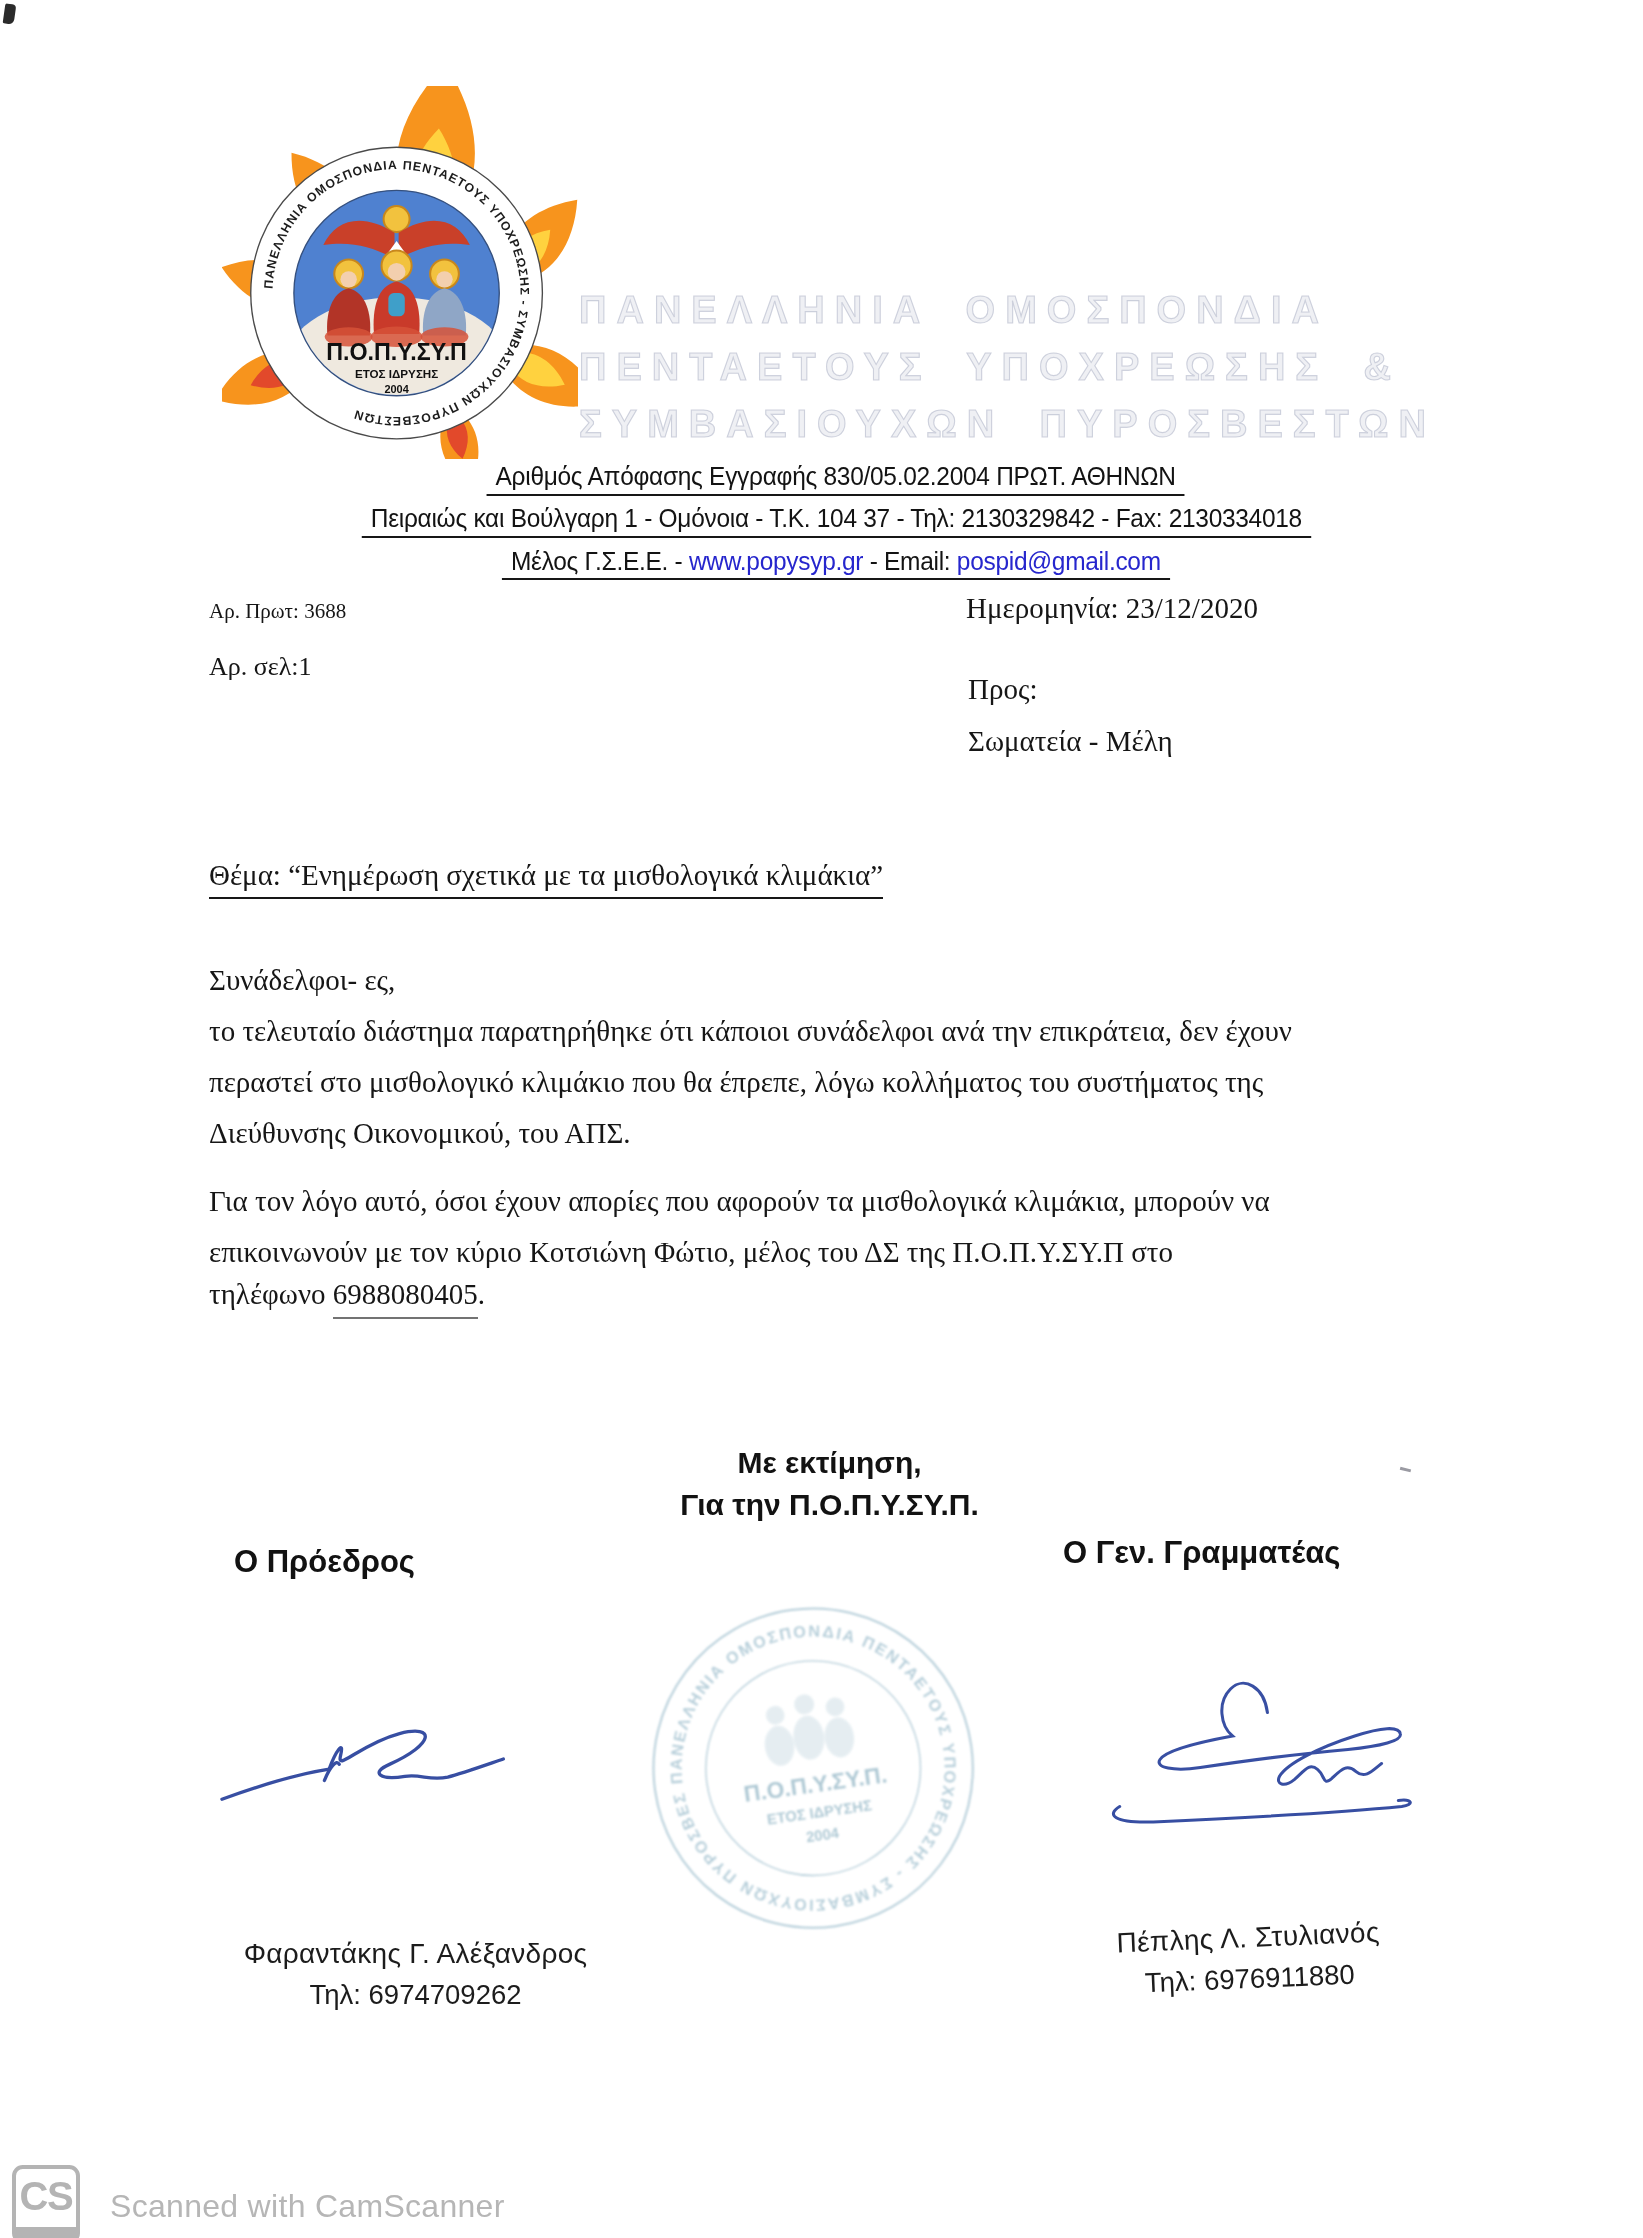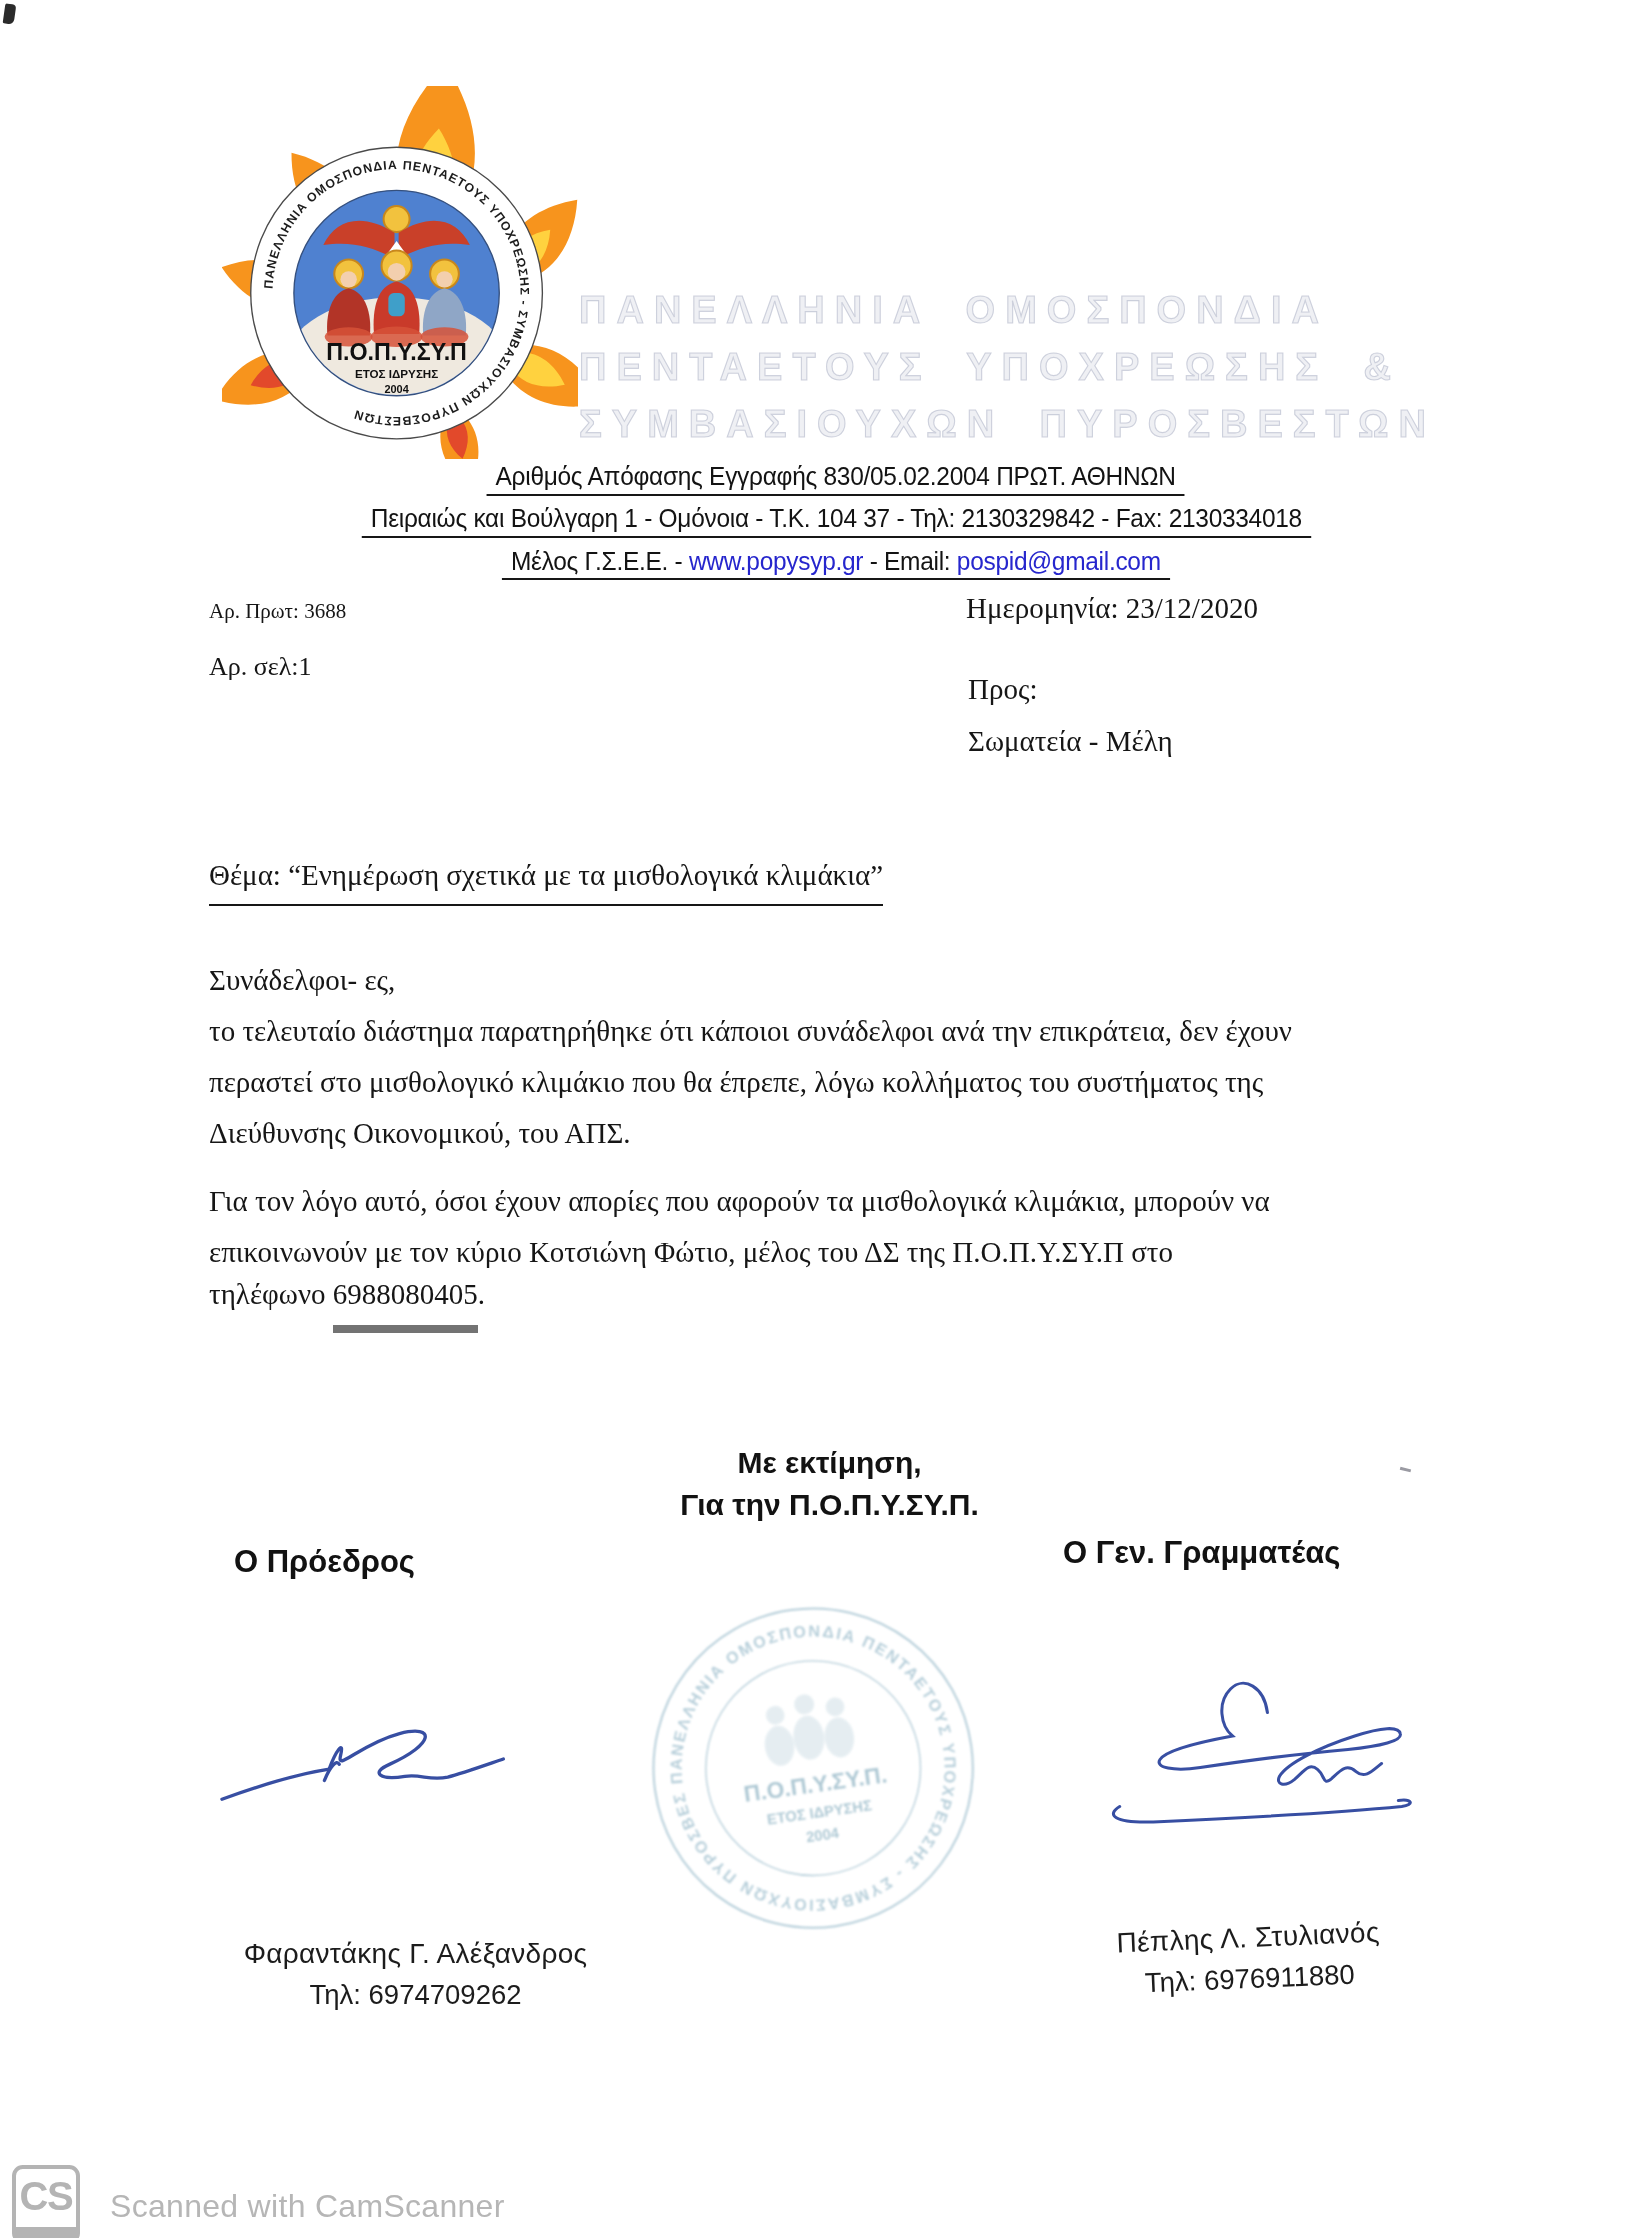--- a/index.html
+++ b/index.html
@@ -31,26 +31,26 @@
     font-size:25.5px;letter-spacing:-0.3px;transform:scaleX(0.96);}
   .link{color:#2626cd;}
   
   .meta-left1{position:absolute;left:209px;top:599px;font-size:21px;}
   .meta-left2{position:absolute;left:209px;top:652px;font-size:26px;}
   .meta-right1{position:absolute;left:966px;top:592px;font-size:29px;}
   .meta-right2{position:absolute;left:968px;top:673px;font-size:29px;}
   .meta-right3{position:absolute;left:968px;top:725px;font-size:29px;}
   
   .subject{position:absolute;left:209px;top:859px;font-size:29px;}
-  .subject .ul2{border-bottom:2px solid #171717;padding-bottom:13px;}
+  .subject .ul2{border-bottom:2px solid #171717;padding-bottom:6px;}
   .para{position:absolute;left:209px;width:1222px;font-size:29px;line-height:51px;white-space:pre-line;}
   .para1{top:955px;}
   .para2{top:1176px;}
   .phone-line{position:absolute;left:209px;top:1278px;font-size:29px;}
-  .phone-ul{border-bottom:8px solid #737373;padding-bottom:15px;}
+  .phone-ul{border-bottom:2px solid #737373;padding-bottom:7px;}
   
   .closing{position:absolute;left:0;top:1442px;width:1659px;text-align:center;
     font-family:"Liberation Sans",sans-serif;font-weight:700;font-size:30px;color:#121212;line-height:42px;}
   .title-left{position:absolute;left:234px;top:1544px;font-family:"Liberation Sans",sans-serif;
     font-weight:700;font-size:31px;color:#121212;}
   .title-right{position:absolute;left:1063px;top:1535px;font-family:"Liberation Sans",sans-serif;
     font-weight:700;font-size:31px;color:#121212;}
   
   .stamp{position:absolute;left:624px;top:1579px;width:379px;height:379px;filter:blur(0.8px);opacity:0.5;}
   .sig{position:absolute;}

